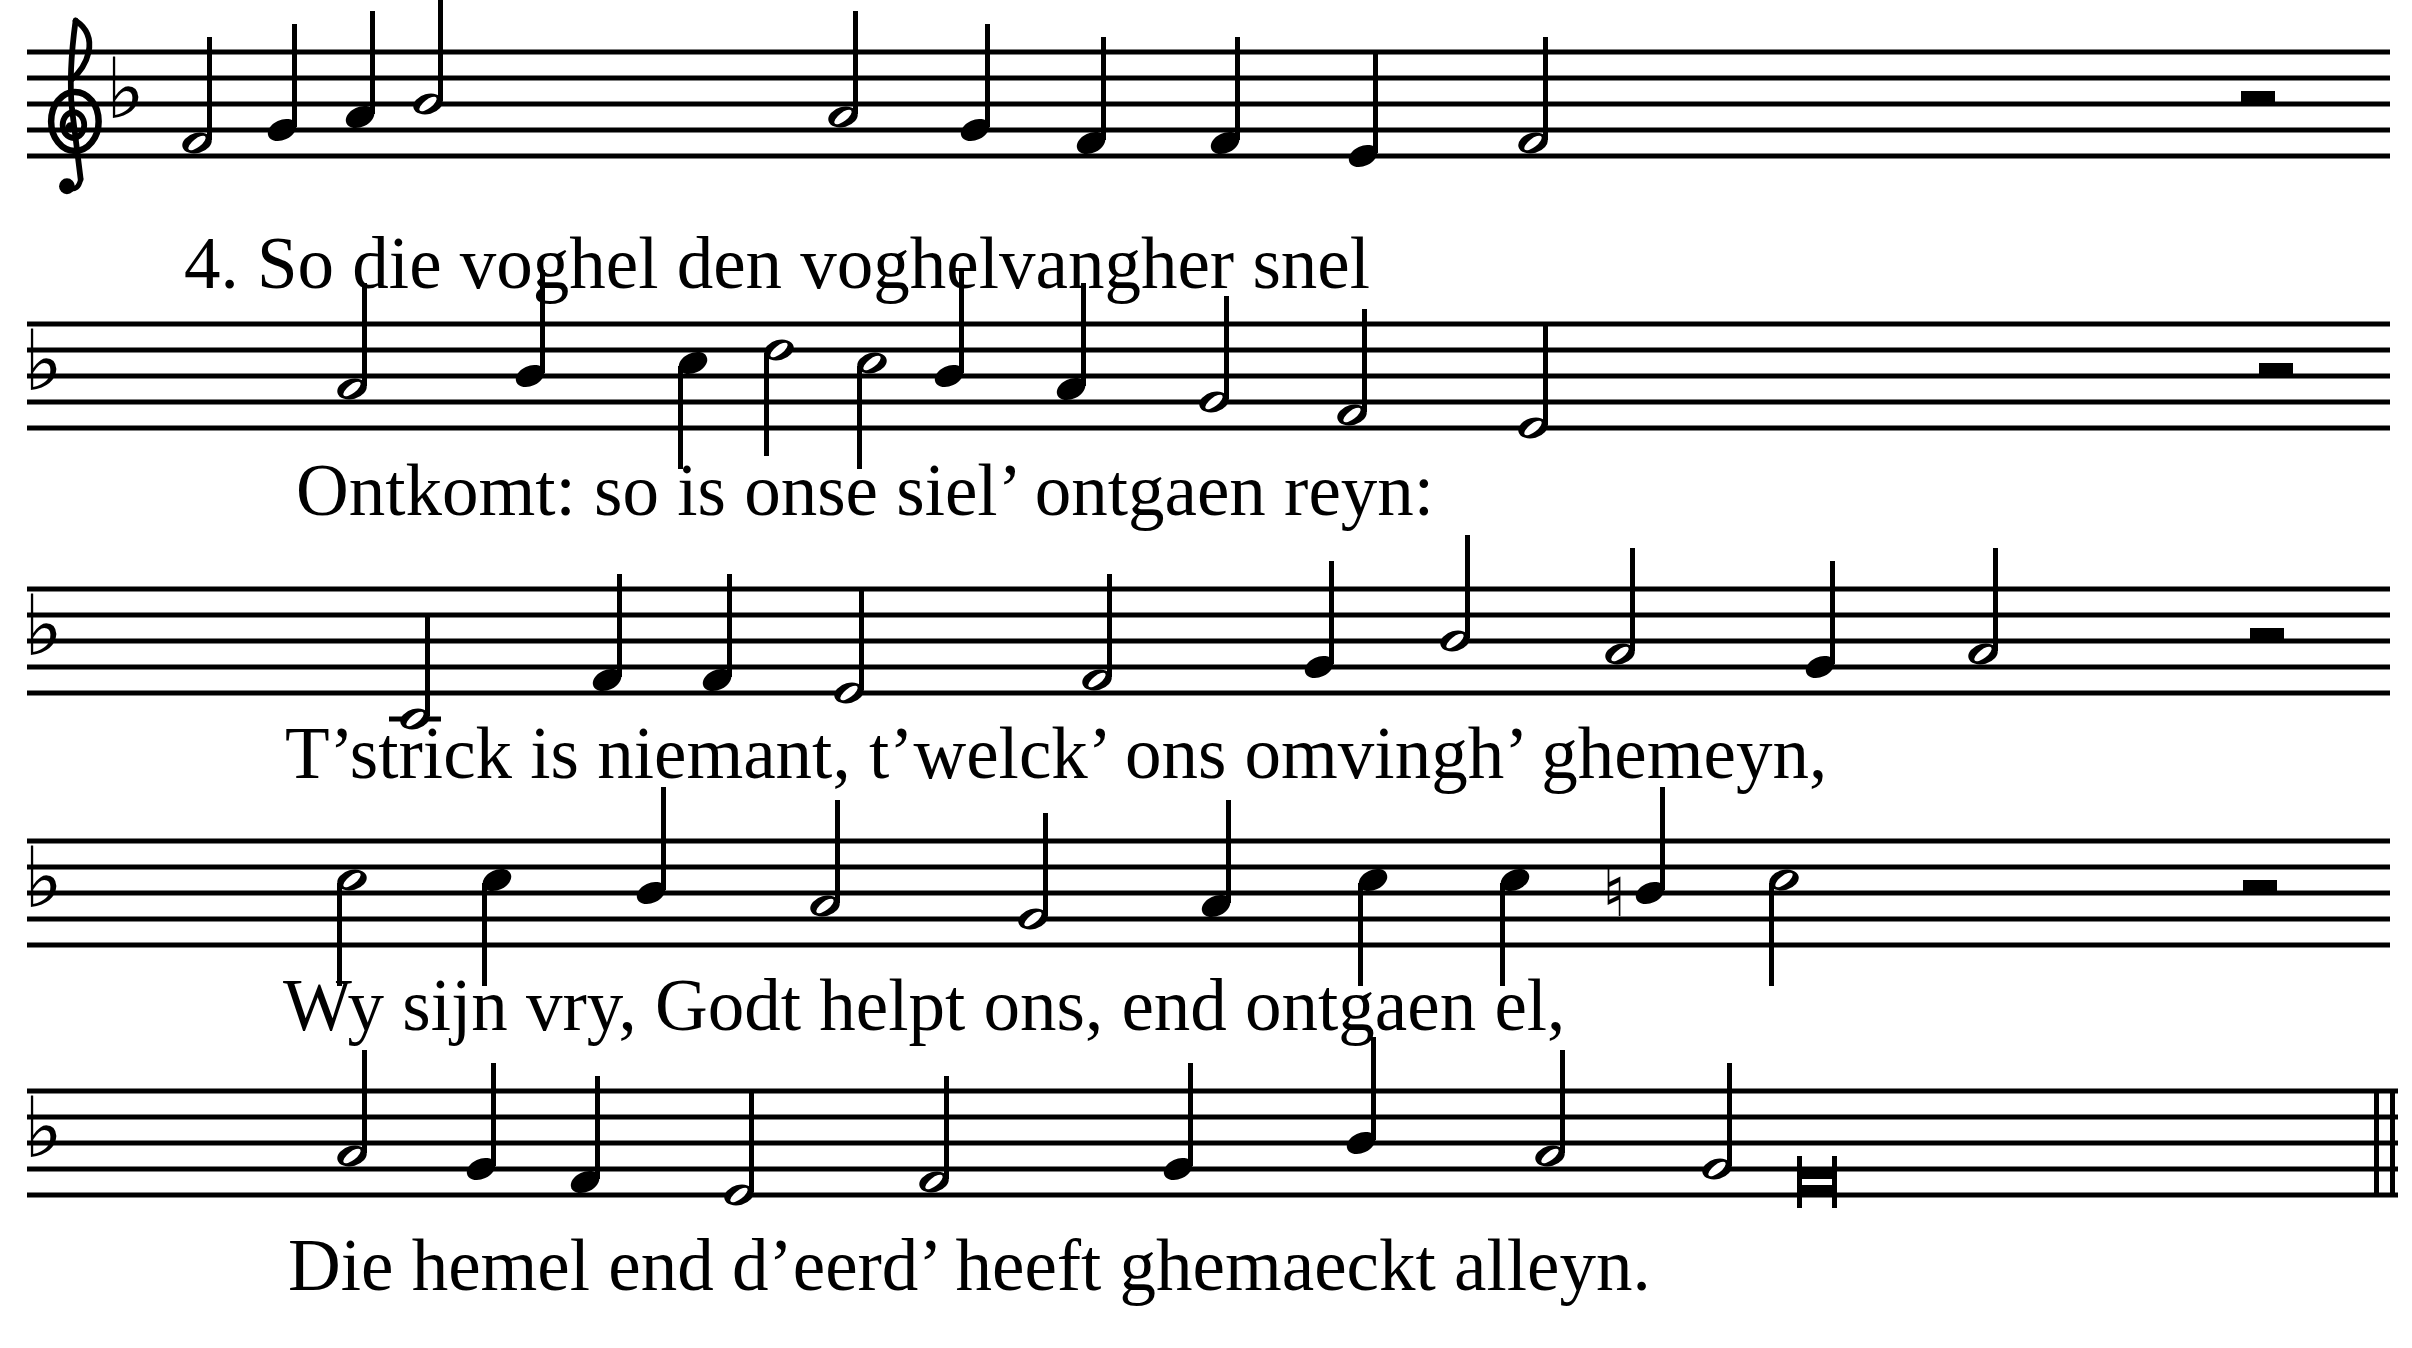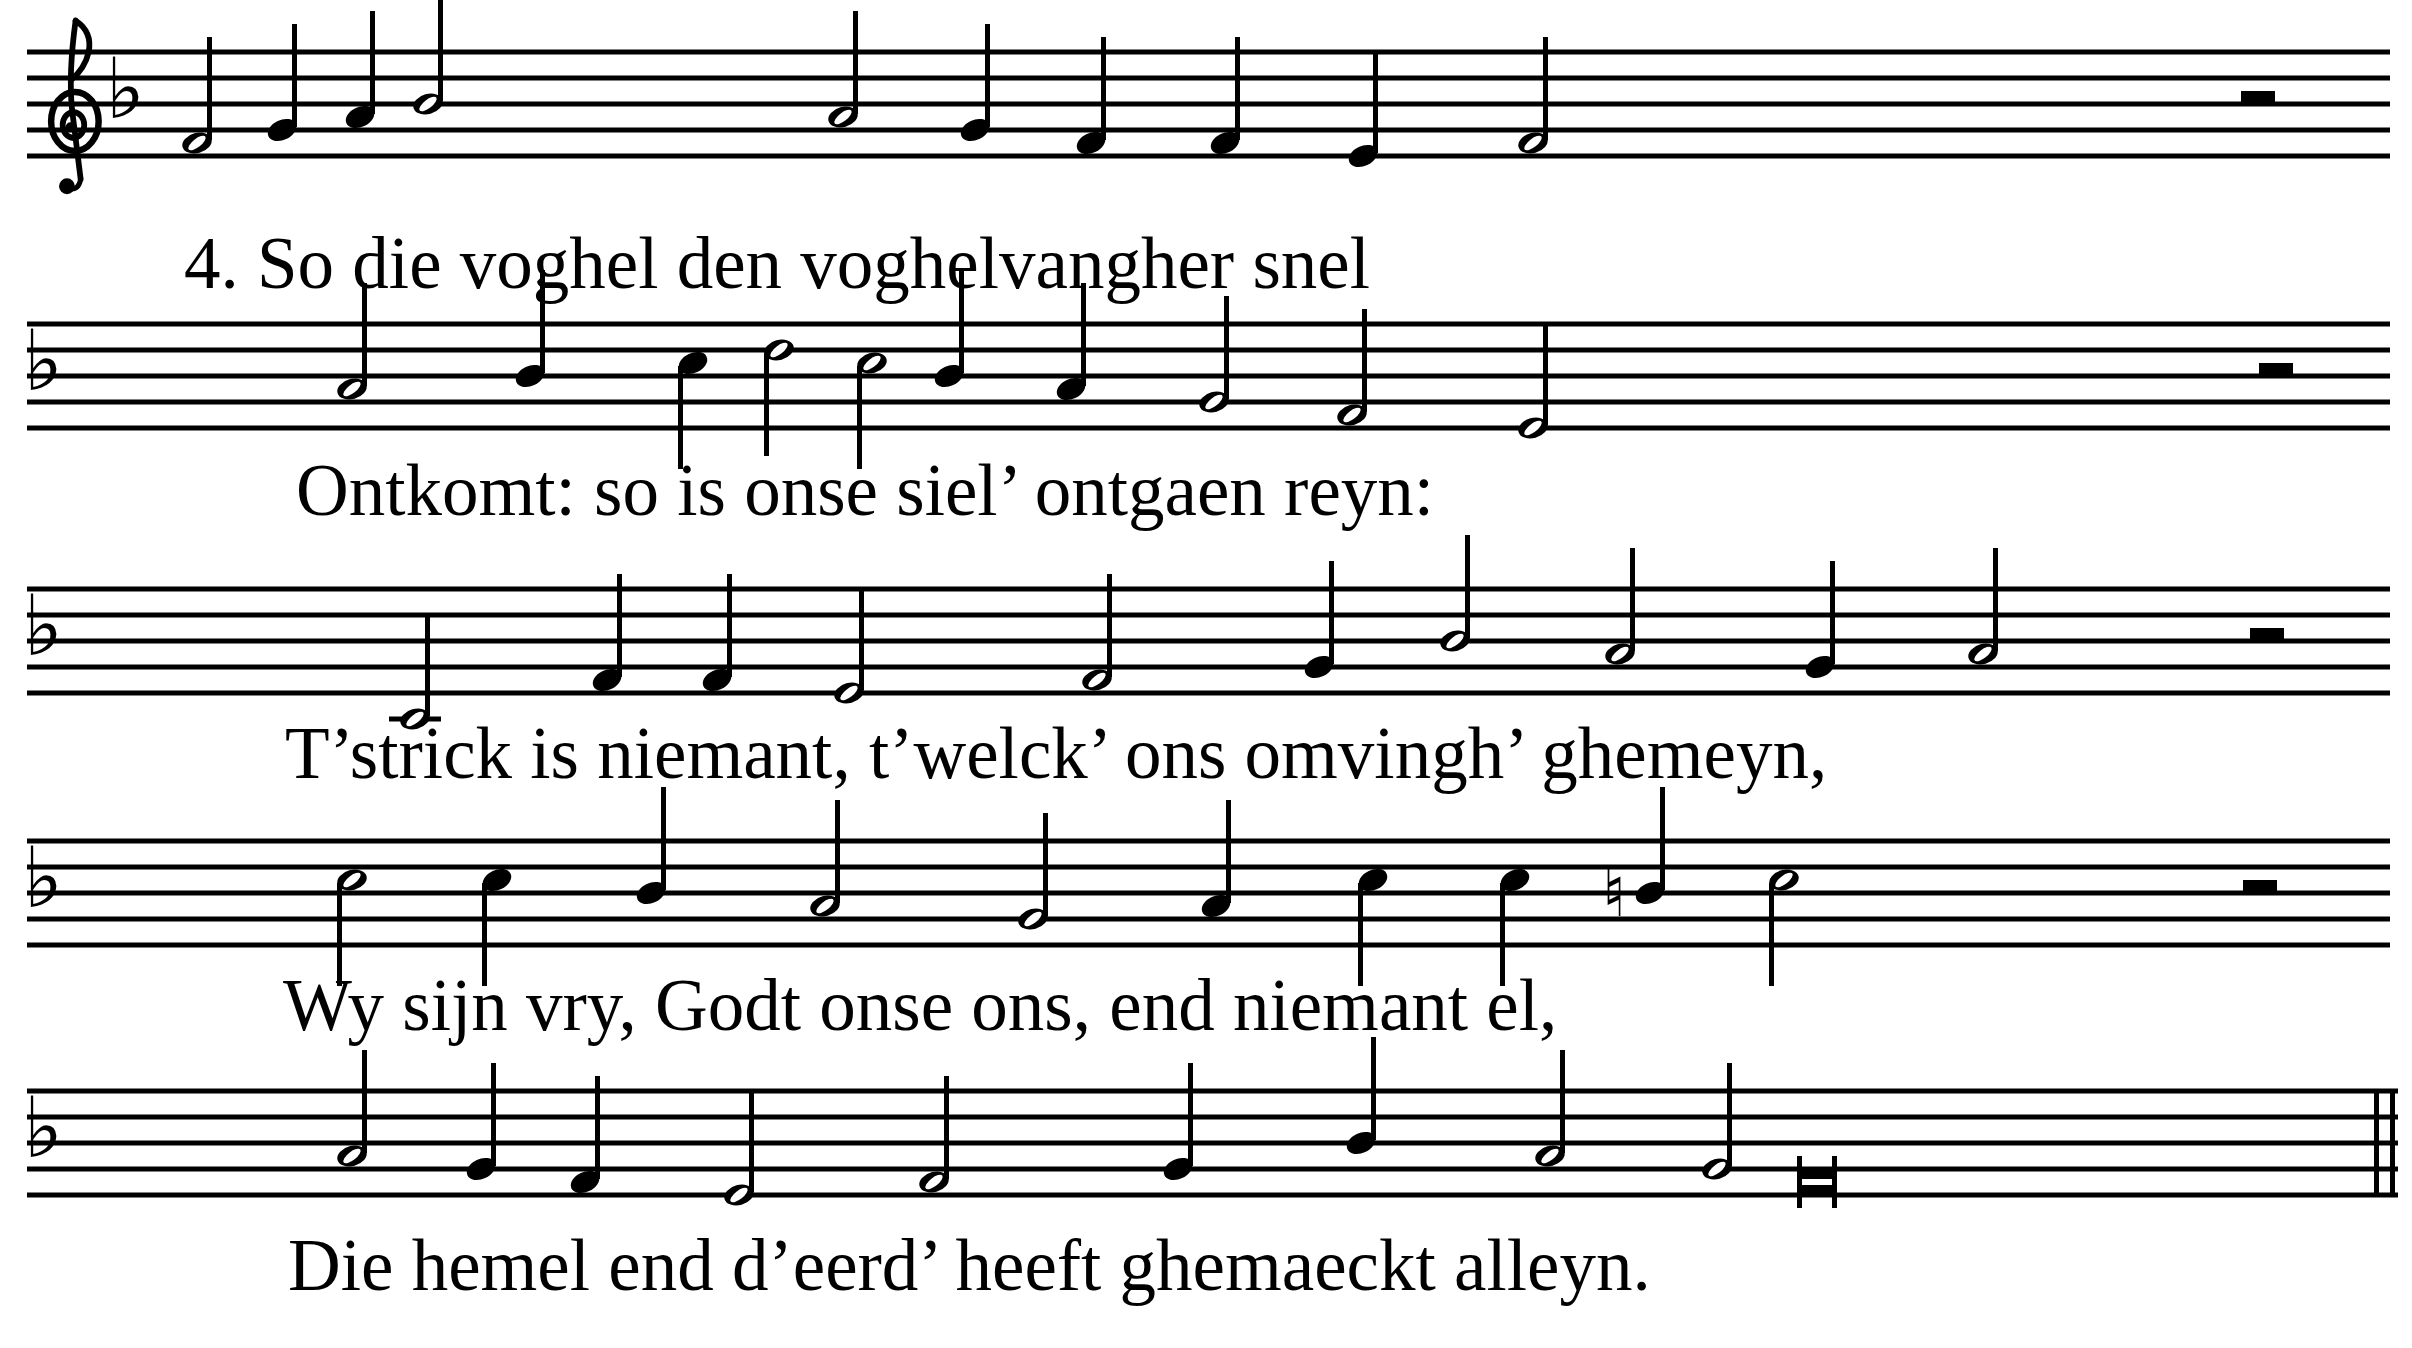--- a/index.html
+++ b/index.html
@@ -316,16 +316,16 @@
         </g>
       </g>
     </svg>
 
   <div class="lyric" style="left:184px; top:207px;margin-top:20px;">4. So die voghel den voghelvangher snel</div>
 
   <div class="lyric" style="left:296px; top:454px;">Ontkomt: so is onse siel’ ontgaen reyn:</div>
 
   <div class="lyric" style="left:285px; top:717px;">T’strick is niemant, t’welck’ ons omvingh’ ghemeyn,</div>
 
-  <div class="lyric" style="left:283px; top:969px;">Wy sijn vry, Godt onse ons, end niemant el,</div>
+  <div class="lyric" style="left:283px; top:969px;">Wy sijn vry, Godt helpt ons, end ontgaen el,</div>
 
   <div class="lyric" style="left:288px; top:1229px;text-align:center;">Die hemel end d’eerd’ heeft ghemaeckt alleyn.</div>
 </div>
 
 </body></html>

